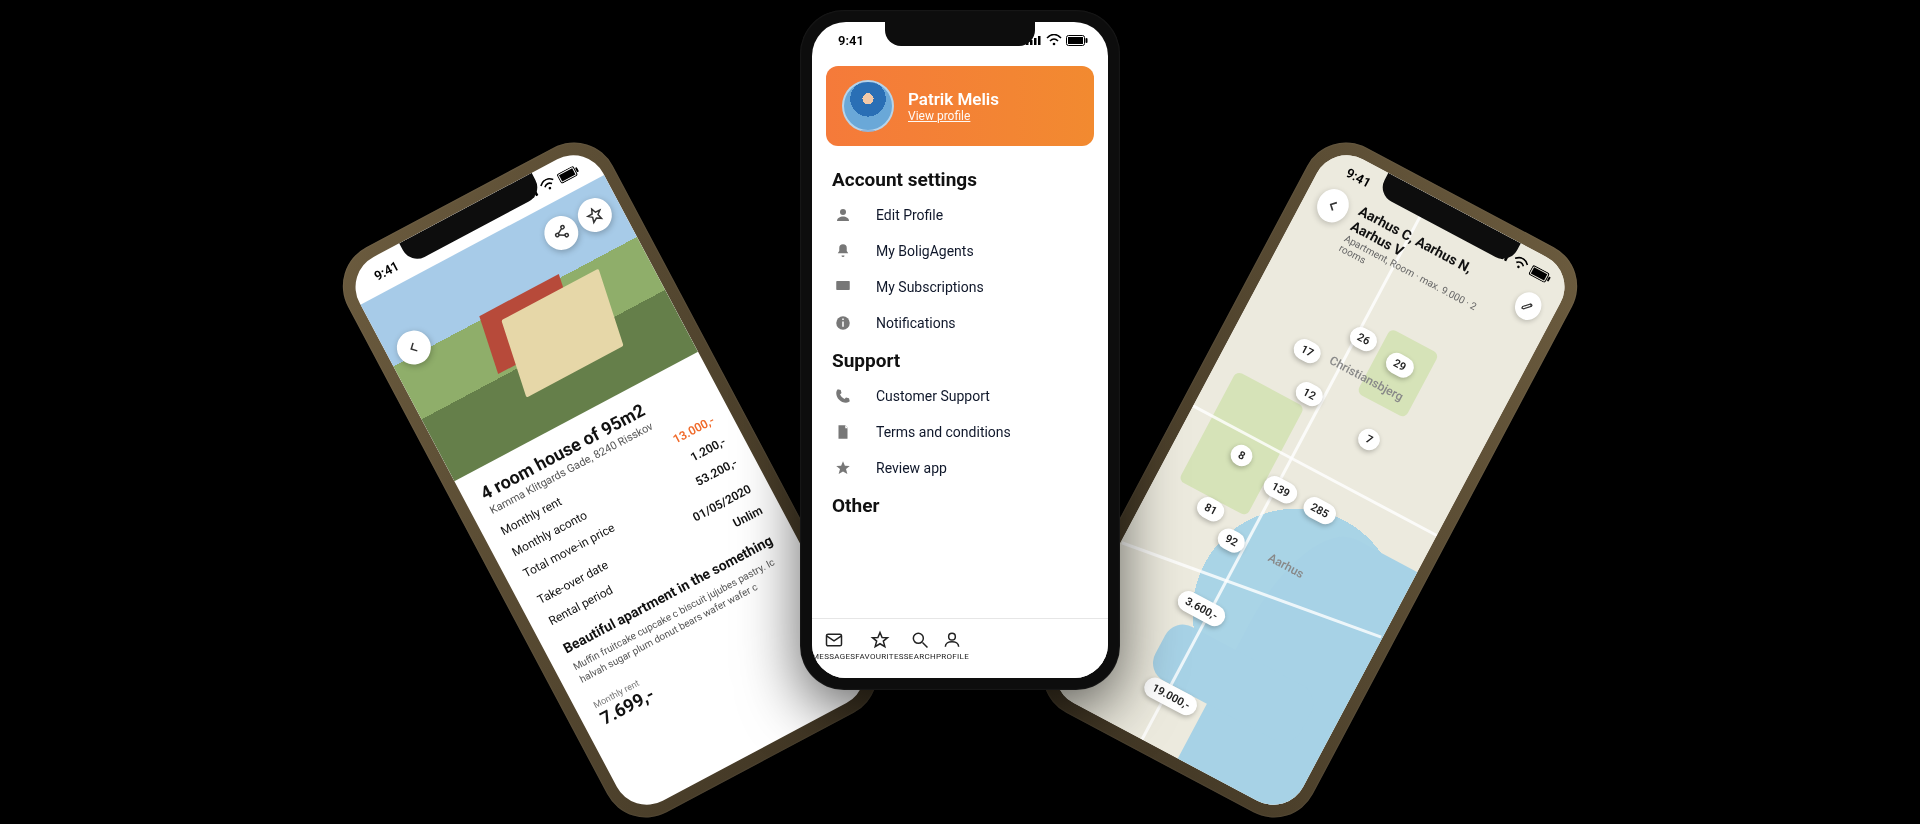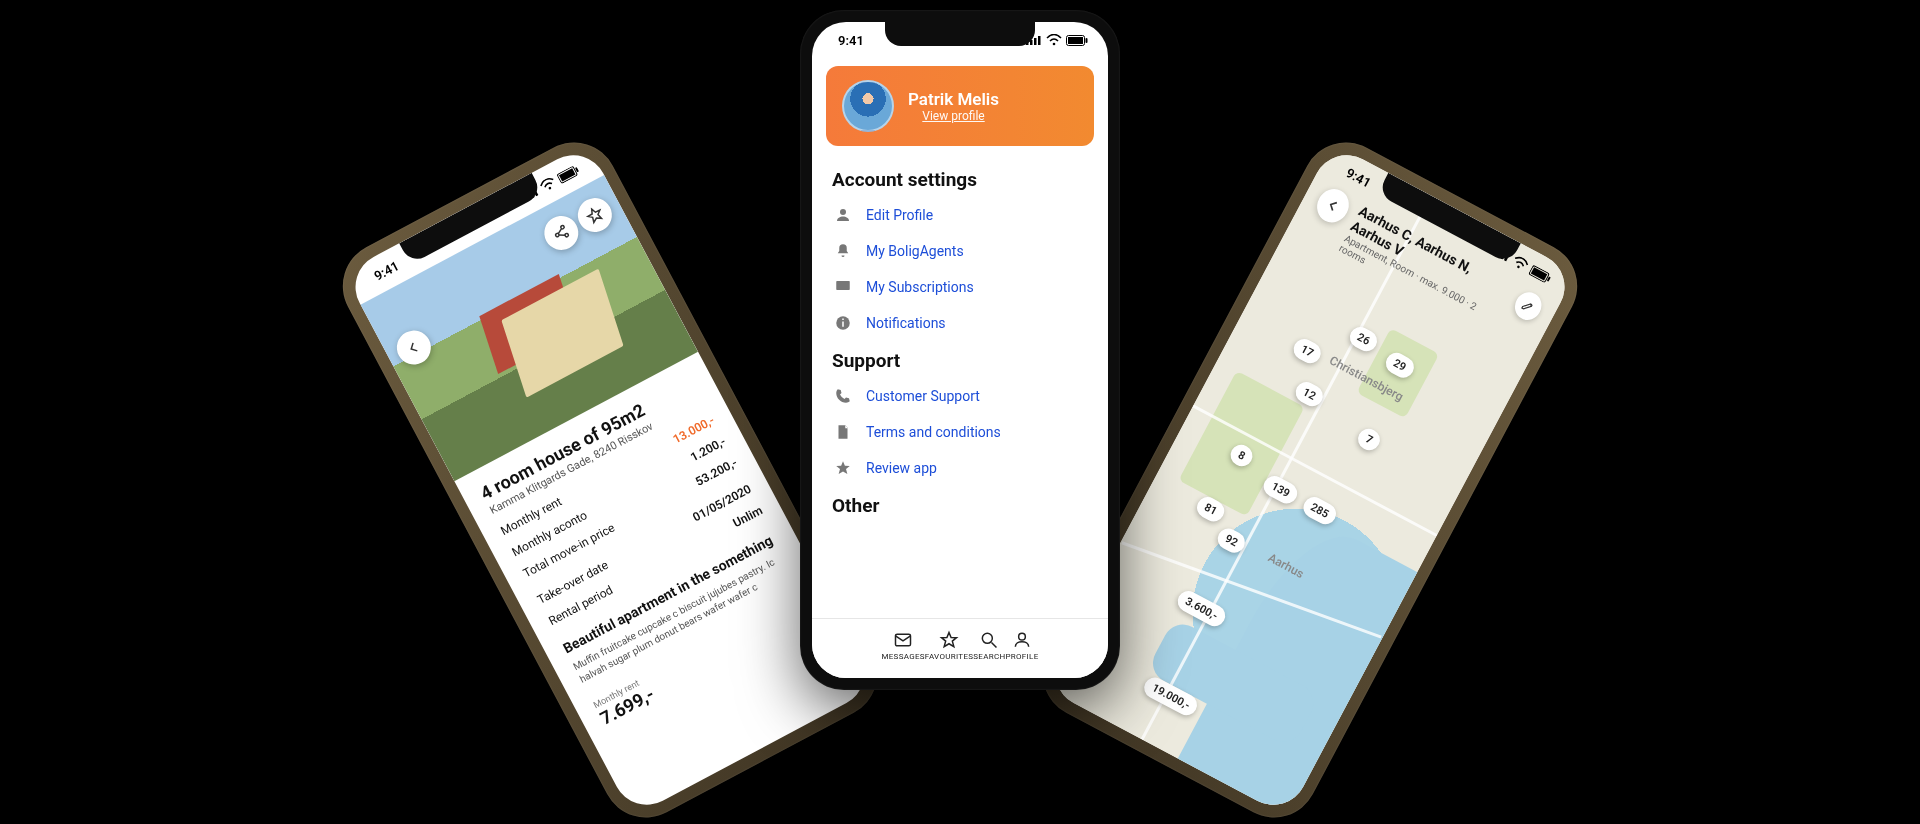--- a/index.html
+++ b/index.html
@@ -87,47 +87,46 @@
   
   .profile-card {
     margin: 8px 14px 14px;
     background: linear-gradient(90deg,#f57a3a,#f28a30);
     border-radius: 12px;
     padding: 14px 16px;
     display: flex;
     align-items: center;
     gap: 14px;
     color: #fff;
-    text-align: center;
   }
   .avatar {
     width: 52px; height: 52px;
     border-radius: 50%;
     background: radial-gradient(circle at 50% 35%, #f2c9a8 0 14%, #2a6fb5 14% 45%, #6aa8d8 45% 100%);
     border: 2px solid rgba(255,255,255,0.5);
     flex-shrink: 0;
   }
   .profile-name { font-size: 17px; font-weight: 600; }
   .profile-link { font-size: 12px; text-decoration: underline; color: #fff; opacity: .95; }
   .section-title { font-size: 19px; font-weight: 700; color:#111; padding: 8px 20px 6px; }
   .row {
-    display: flex; align-items: center; gap: 14px;
+    display: flex; align-items: center; gap: 24px;
     padding: 9px 22px;
-    color: #1d4ed8;
+    color: #0f172a;
     font-size: 14px;
   }
   .row .ic { width:18px; height:18px; display:flex; align-items:center; justify-content:center; color:#777; }
   .row .ic svg { width:18px; height:18px; fill:#777; }
   .tabbar {
     position: absolute; bottom: 0; left:0; right:0;
     height: 60px;
     border-top: 1px solid #e6e6e6;
     background:#fff;
     display:flex;
-    justify-content: center;
+    justify-content: flex-start;
     align-items: center;
     padding-bottom: 6px;
   }
   .tab { display:flex; flex-direction:column; align-items:center; gap:2px; color:#222; }
   .tab svg { width:20px; height:20px; fill:none; stroke:#222; stroke-width:1.8; }
   .tab span { font-size: 8px; letter-spacing: .3px; }
 
   
   .left .screen { background:#fff; }
   .listing-img {

